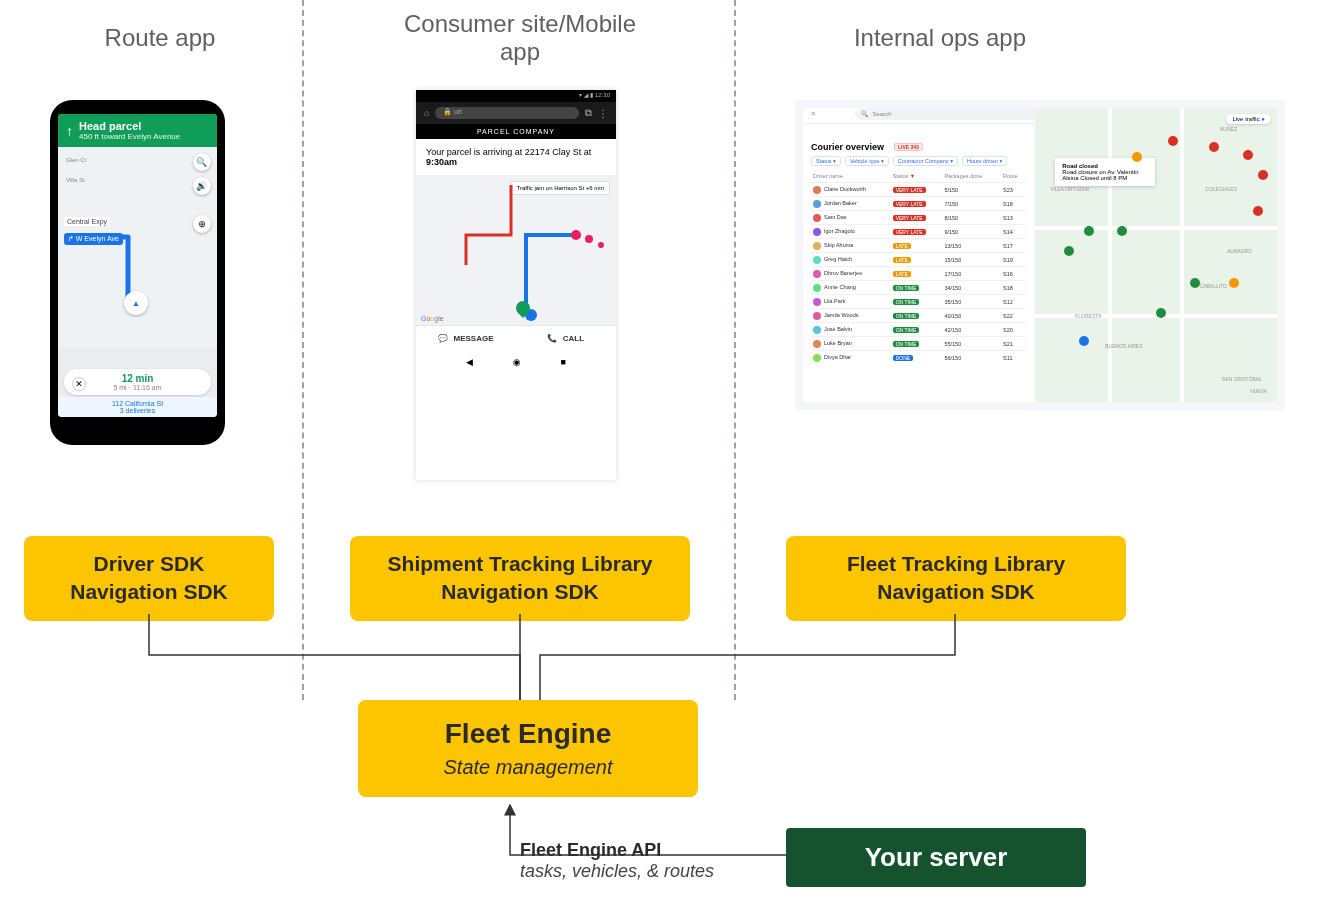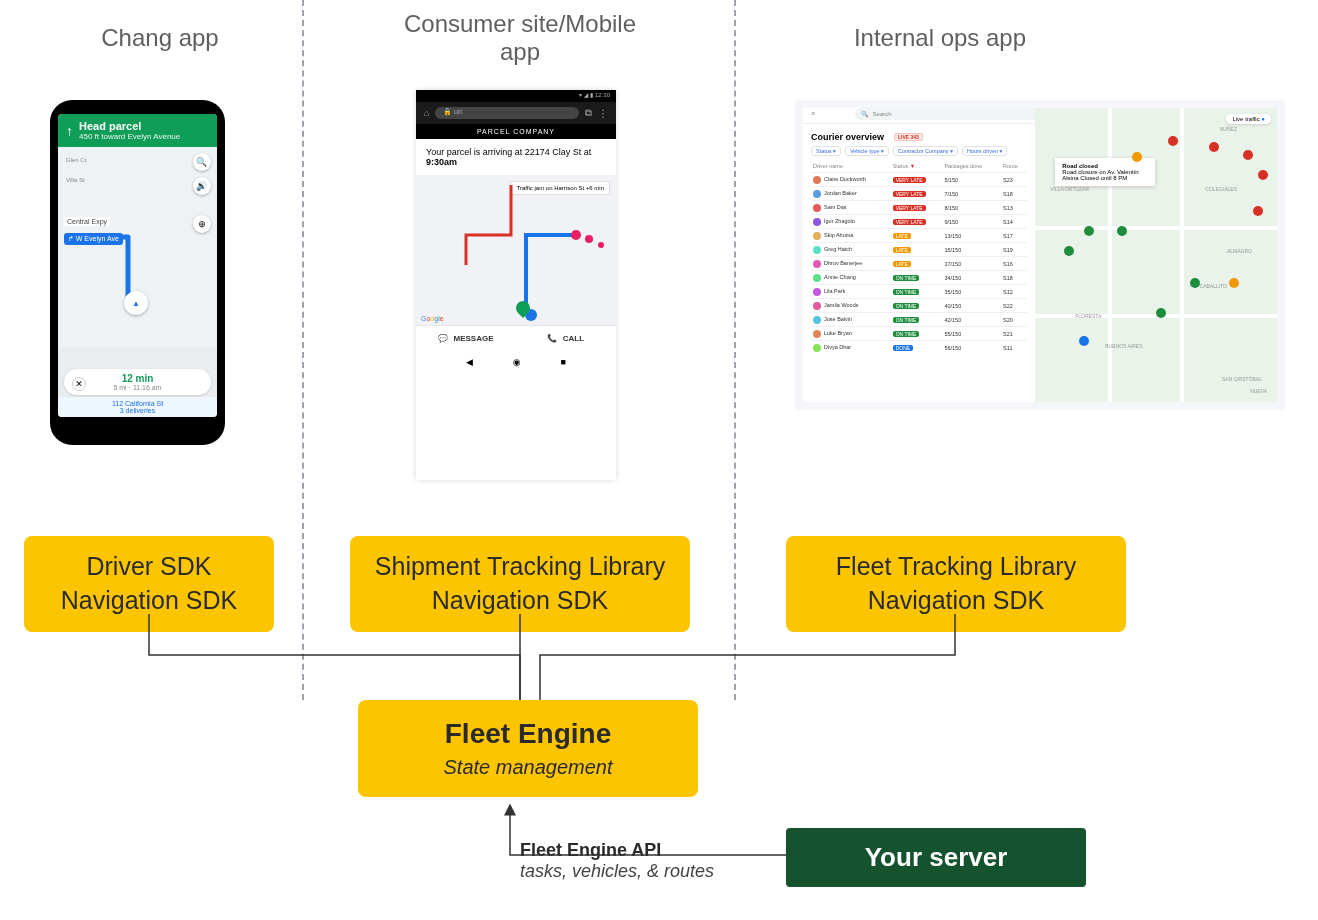--- a/index.html
+++ b/index.html
@@ -145,21 +145,21 @@
     display: flex;
     font-size: 7px;
     overflow: hidden;
   }
   .ops .left { width: 49%; display:flex; flex-direction:column; padding:6px 8px; }
   .ops .right { width: 51%; background:#eaf3ea; position:relative; }
   .ops .topbar { position:absolute; top:-4px; left:0; right:0; height:20px; background:#fff; border-bottom:1px solid #eee; display:flex; align-items:center; padding:0 8px;}
   .ops .search { flex:1; margin:0 40px; height:12px; background:#f1f3f4; border-radius:8px; font-size:6px; color:#888; padding:1px 6px; display:flex; align-items:center; gap:4px;}
   .ops .topicons { display:flex; gap:6px; color:#888;}
   .ops .topicons span { width:10px;height:10px;border-radius:50%;background:#ddd;}
-  .ops h4 { margin:18px 0 4px; font-size:9px; font-weight:700; display:flex; align-items:center; gap:10px;text-align:center;}
+  .ops h4 { margin:28px 0 4px; font-size:9px; font-weight:700; display:flex; align-items:center; gap:10px;text-align:center;}
   .ops .live { background:#fce8e6;color:#d93025;border:1px solid #f6c2bc;font-size:5px;padding:0 3px;border-radius:2px;}
   .ops .filters { display:flex; gap:4px; margin-bottom:4px;}
   .ops .filters .f { border:1px solid #dbe2ea; color:#356df0; border-radius:3px;padding:1px 4px;font-size:5.5px;}
   .ops table { width:100%; border-collapse:collapse; font-size:5.5px;}
   .ops th { color:#888; text-align:left; font-weight:500; padding:3px 2px;}
   .ops td { padding:2.5px 2px; border-top:1px solid #f0f0f0; color:#333;}
   .ops .avatar { width:8px;height:8px;border-radius:50%;display:inline-block;vertical-align:middle;margin-right:3px;}
   .ops .b-red { background:#d93025;color:#fff;padding:0 3px;border-radius:2px;font-size:5px;}
   .ops .b-or { background:#f29900;color:#fff;padding:0 3px;border-radius:2px;font-size:5px;}
   .ops .b-gr { background:#1e8e3e;color:#fff;padding:0 3px;border-radius:2px;font-size:5px;}
@@ -169,22 +169,22 @@
   .ops .road { position:absolute; background:#fff;}
   .ops .mark { position:absolute; width:10px;height:10px;border-radius:50%;}
 
   
   .sdk-box {
     position: absolute;
     background: #fdc500;
     border-radius: 8px;
     padding: 14px 10px;
     text-align: center;
-    font-weight: 400;
-    font-size: 25px;
+    font-weight: 700;
+    font-size: 21px;
     color: #2a2a2a;
     line-height: 1.35;
   }
   
   .fleet-box {
     position: absolute;
     background: #fdc500;
     border-radius: 8px;
     width: 340px;
     padding: 18px 10px;
@@ -217,21 +217,21 @@
     width: 1318px; height: 920px;
     pointer-events: none;
   }
 </style>
 </head>
 <body>
 
 <div class="divider" style="left:302px;"></div>
 <div class="divider" style="left:734px;"></div>
 
-<div class="col-header" style="left:60px;  top:24px; width:200px;">Chang app</div>
+<div class="col-header" style="left:60px;  top:24px; width:200px;">Route app</div>
 <div class="col-header" style="left:400px; top:10px; width:240px;">Consumer site/Mobile app</div>
 <div class="col-header" style="left:800px; top:24px; width:280px;">Internal ops app</div>
 
 <div class="phone" style="left:50px; top:100px;">
   <div class="phone-screen">
     <div class="nav-banner">
       <span class="arrow">↑</span>
       <div>
         <div class="dir1">Head parcel</div>
         <div class="dir2">450 ft  toward Evelyn Avenue</div>

